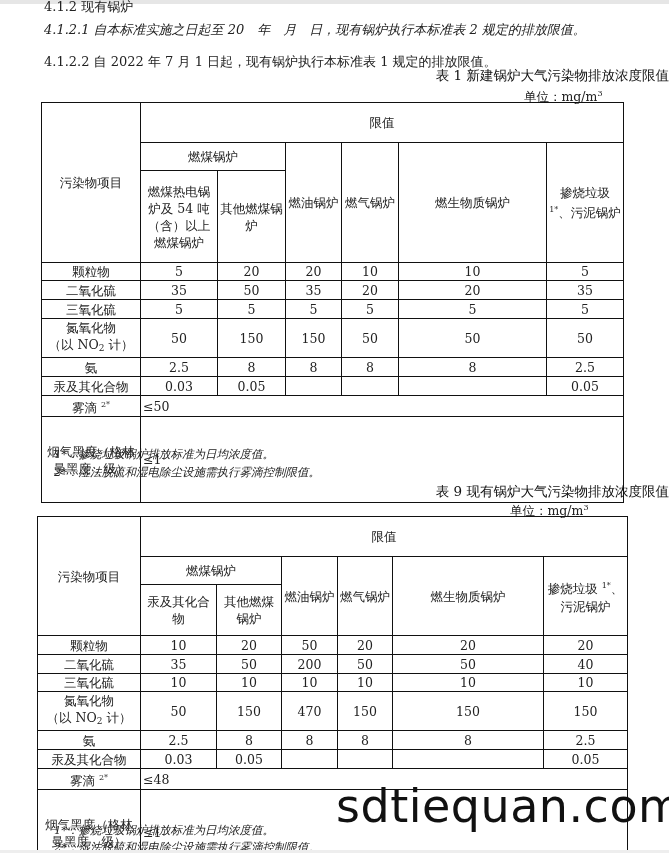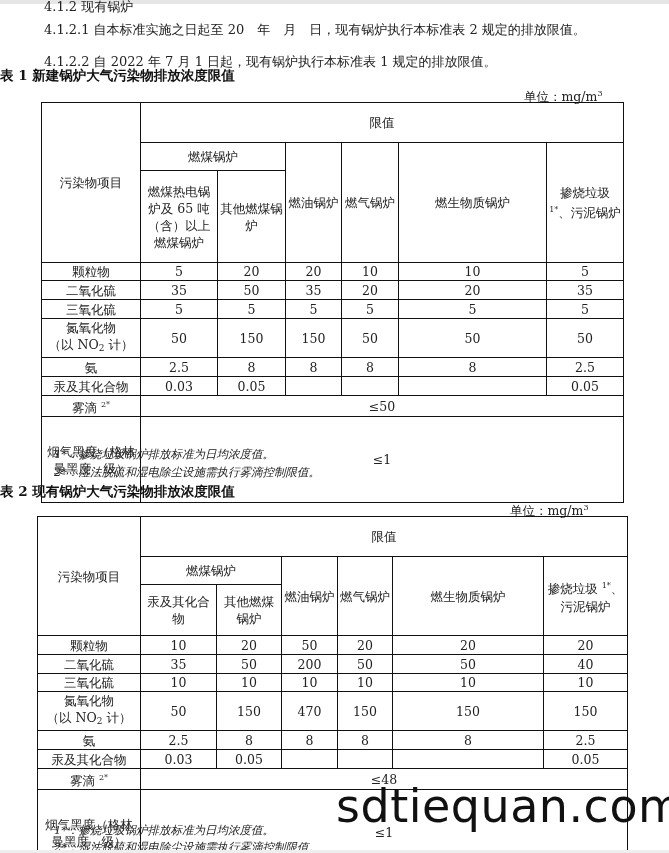--- a/index.html
+++ b/index.html
@@ -4,50 +4,50 @@
 <style>
   html, body { margin:0; padding:0; }
   body {
     width:669px; height:853px; overflow:hidden; position:relative;
     background:#ffffff; color:#1a1a1a;
     font-family: "DejaVu Serif", "Liberation Serif", serif;
     font-size:13px;
   }
   .topbar { position:absolute; left:0; top:0; width:669px; height:4px; background:#e6e6e6; }
   .para { position:absolute; left:44px; font-size:13px; line-height:18px; white-space:nowrap; color:#222; }
-  .title { position:absolute; left:0; width:669px; text-align:left; font-weight:bold; font-size:13.5px; line-height:18px; color:#111; }
+  .title { position:absolute; left:0; width:669px; text-align:right; font-weight:normal; font-size:13.5px; line-height:18px; color:#111; }
   .unit { position:absolute; font-size:12.5px; line-height:16px; white-space:nowrap; color:#222; }
   .unit sup { font-size:8px; }
   .note { position:absolute; left:54px; font-size:11.5px; line-height:16px; white-space:nowrap; color:#222;font-style:italic; }
 
   table.lim {
     position:absolute; border-collapse:collapse; table-layout:fixed;
     font-size:12.5px; color:#222;
   }
   table.lim td {
     border:1.3px solid #111; text-align:center; vertical-align:middle;
     padding:0 2px; line-height:17px; overflow:hidden;
   }
-  table.lim td.merged-left { text-align:center; }
+  table.lim td.merged-left { text-align:left; }
   sub { font-size:9px; vertical-align:-2px; }
   sup { font-size:8px; }
   .watermark {
     position:absolute; left:336px; top:778px;
     font-family: "DejaVu Sans", sans-serif; font-size:46px; line-height:56px;
     color:#111; letter-spacing:0.5px; white-space:nowrap;
   }
   .bottombar { position:absolute; left:0; top:850px; width:669px; height:3px; background:#eeeeee; }
 </style>
 </head>
 <body>
 
 <div class="topbar"></div>
 
 <div class="para" style="top:-2px;">4.1.2  现有锅炉</div>
-<div class="para" style="top:21px;">4.1.2.1 自本标准实施之日起至 20　年　月　日，现有锅炉执行本标准表 2 规定的排放限值。</div>
+<div class="para" style="top:21px;font-style:italic;">4.1.2.1 自本标准实施之日起至 20　年　月　日，现有锅炉执行本标准表 2 规定的排放限值。</div>
 <div class="para" style="top:53px;">4.1.2.2 自 2022 年 7 月 1 日起，现有锅炉执行本标准表 1 规定的排放限值。</div>
 
 <div class="title" style="top:66px;">表 1  新建锅炉大气污染物排放浓度限值</div>
 <div class="unit" style="left:524px; top:86px;"><span>单位：mg/m</span><sup>3</sup></div>
 
 <table class="lim" style="left:41px; top:102px; width:582px;">
   <colgroup>
     <col style="width:99px">
       <col style="width:77px">
       <col style="width:68px">
@@ -62,21 +62,21 @@
     <td colspan="6" style="border-right:1.3px solid #111;">限值</td>
   </tr>
   <tr style="height:28px;">
     <td colspan="2">燃煤锅炉</td>
     <td rowspan="2">燃油锅炉</td>
     <td rowspan="2">燃气锅炉</td>
     <td rowspan="2">燃生物质锅炉</td>
     <td rowspan="2"><span>掺烧垃圾</span> <sup>1*</sup><span>、污泥锅炉</span></td>
   </tr>
   <tr style="height:92px;">
-    <td>燃煤热电锅炉及 65 吨（含）以上燃煤锅炉</td>
+    <td>燃煤热电锅炉及 54 吨（含）以上燃煤锅炉</td>
     <td>其他燃煤锅炉</td>
   </tr>
   <tr style="height:17px;">
     <td>颗粒物</td>
     <td>5</td>
     <td>20</td>
     <td>20</td>
     <td>10</td>
     <td>10</td>
     <td>5</td>
@@ -135,21 +135,21 @@
     <td>烟气黑度（格林曼黑度，级）</td>
     <td colspan="6" class="merged-left">≤1</td>
     <td>烟囱排放口</td>
   </tr>
 </tbody>
   </table>
 
 <div class="note" style="top:446px;">1*：掺烧垃圾锅炉排放标准为日均浓度值。</div>
 <div class="note" style="top:464px;">2*：湿法脱硫和湿电除尘设施需执行雾滴控制限值。</div>
 
-<div class="title" style="top:482px;">表 2  现有锅炉大气污染物排放浓度限值</div>
+<div class="title" style="top:482px;">表 9  现有锅炉大气污染物排放浓度限值</div>
 <div class="unit" style="left:510px; top:500px;"><span>单位：mg/m</span><sup>3</sup></div>
 
 <table class="lim" style="left:37px; top:516px; width:590px;">
   <colgroup>
     <col style="width:103px">
       <col style="width:76px">
       <col style="width:65px">
       <col style="width:56px">
       <col style="width:55px">
       <col style="width:151px">

